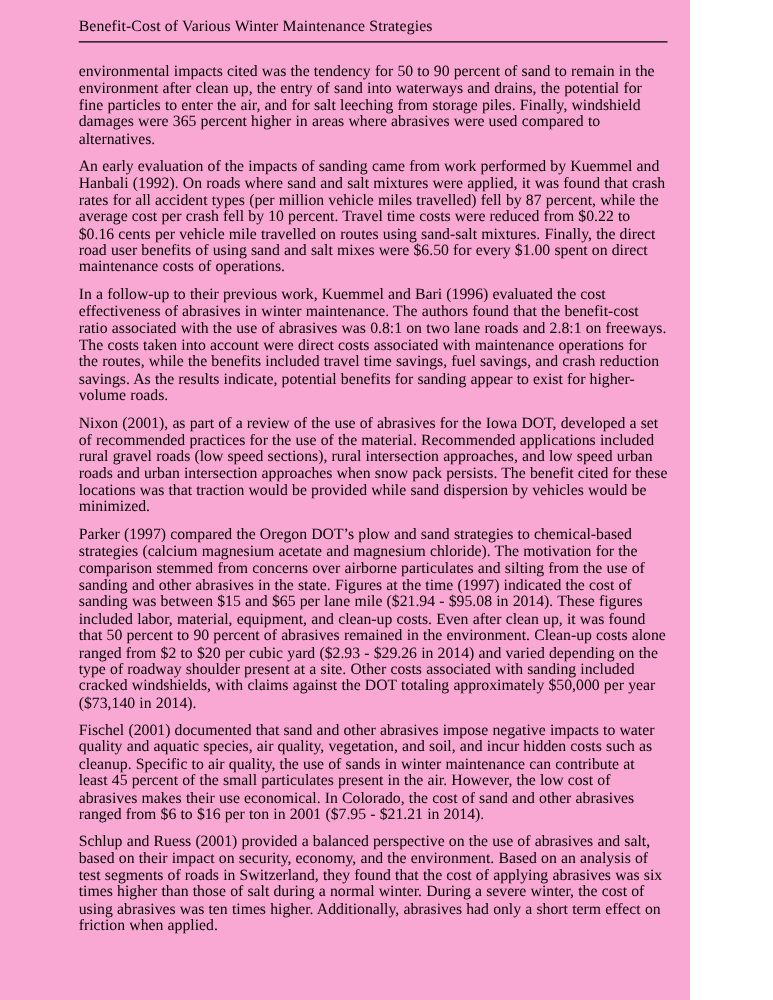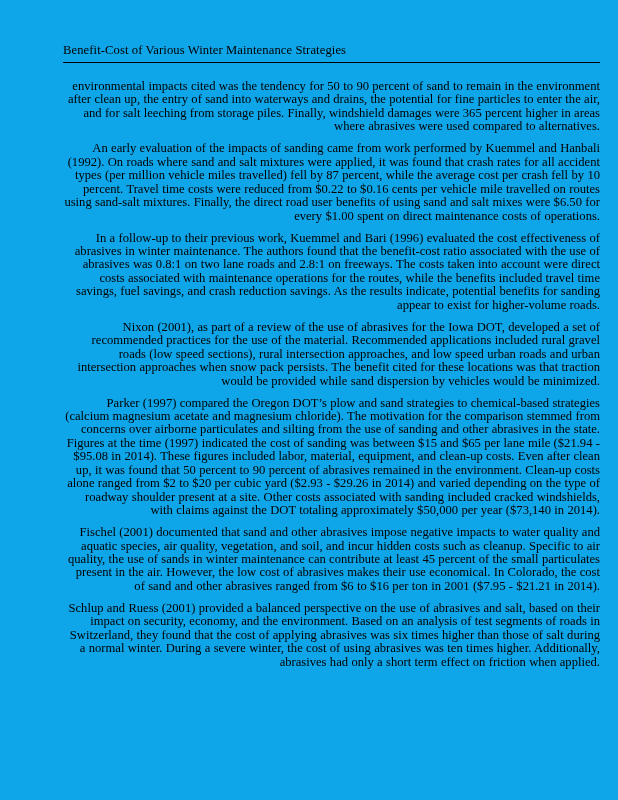--- a/index.html
+++ b/index.html
@@ -10,39 +10,39 @@
   body {
     width: 618px;
     height: 800px;
     overflow: hidden;
     font-family: "Liberation Serif", "DejaVu Serif", serif;
     color: #000000;
   }
   .page {
     position: relative;
     box-sizing: border-box;
-    width: 618px;
+    width: 552px;
     height: 800px;
-    background: #0ea5e9;
-    padding: 43px 18px 0 63px;
+    background: #f9a8d4;
+    padding: 14px 18px 0 63px;
   }
   .running-header {
     font-size: 12.6px;
     line-height: 14px;
     border-bottom: 1px solid #000000;
     padding-bottom: 5px;
     margin-bottom: 17px;
     letter-spacing: 0.1px;
     white-space: nowrap;
   }
   .page-body p {
     font-size: 12.6px;
     line-height: 13.45px;
     margin: 0 0 8.5px 0;
-    text-align: right;
+    text-align: left;
     word-spacing: 0.2px;
   }
   .page-footer {
     position: absolute;
     left: 0;
     bottom: 56px;
     width: 618px;
     text-align: center;
     font-size: 12.6px;
     line-height: 14px;

